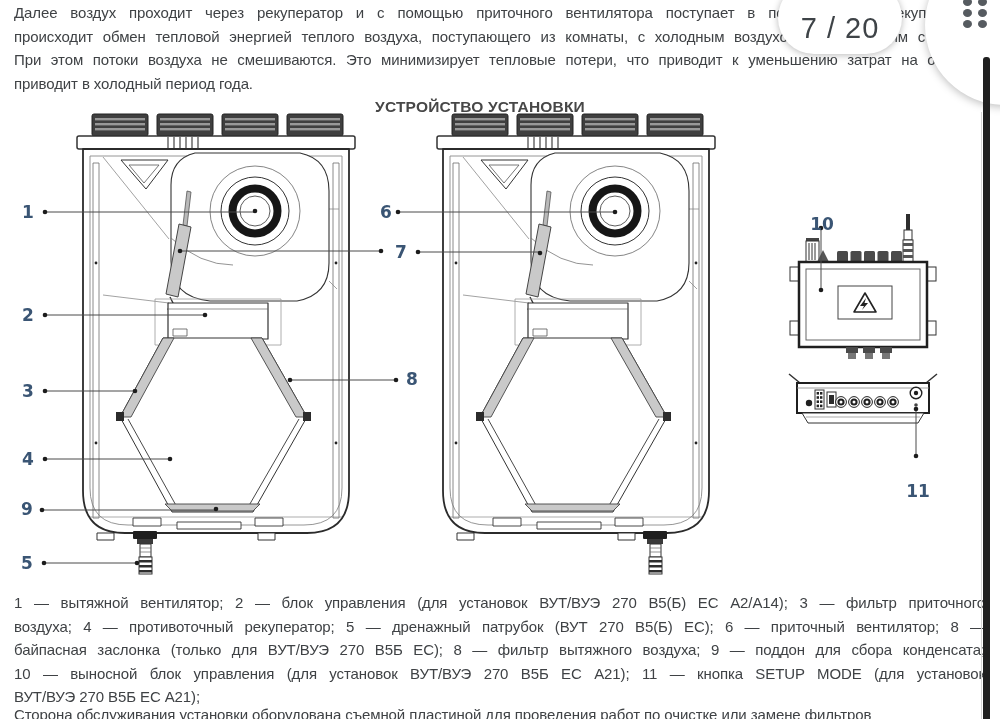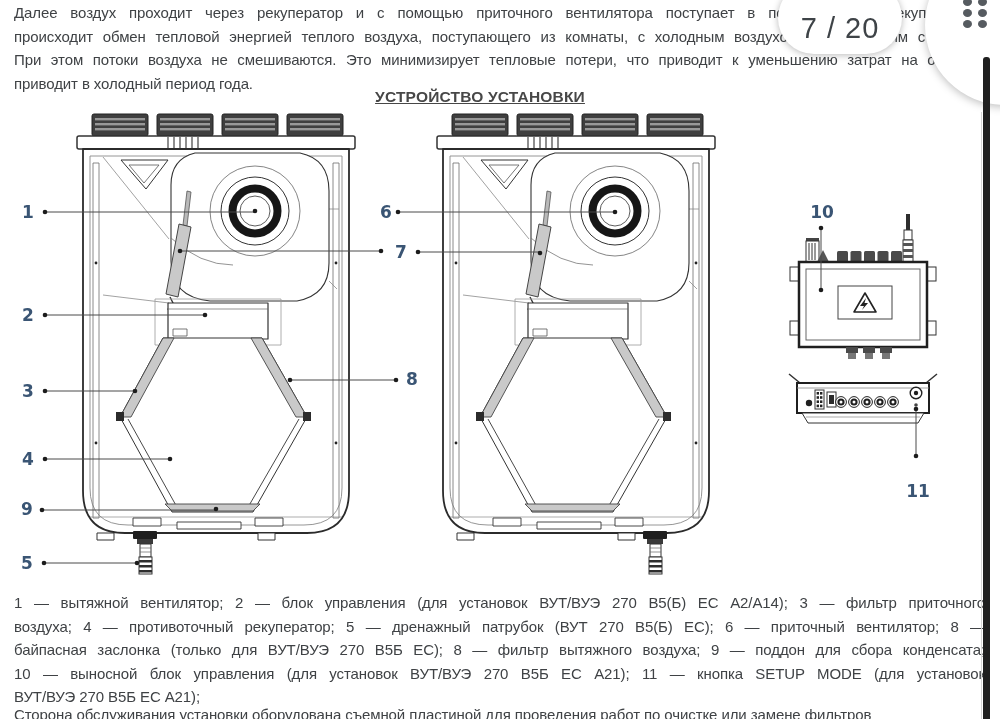--- a/index.html
+++ b/index.html
@@ -2,22 +2,22 @@
 <html><head>
 <meta charset="utf-8">
 <style>
   html,body{margin:0;padding:0;background:#e9e9e9;}
   .screen{position:relative;width:1000px;height:719px;background:#ffffff;overflow:hidden;
           font-family:"Liberation Sans","DejaVu Sans",sans-serif;}
   
   .doc-text{position:absolute;color:#3f4245;font-size:15px;line-height:23.6px;letter-spacing:-0.1px;}
   .jline{text-align:justify;text-align-last:justify;}
   .intro{left:14px;top:1px;width:968px;}
-  .section-title{position:absolute;left:0;top:88px;width:960px;text-align:center;
-                 font-weight:bold;font-size:15.5px;color:#474747;letter-spacing:0.2px;text-decoration:underline;}
+  .section-title{position:absolute;left:0;top:98px;width:960px;text-align:center;
+                 font-weight:bold;font-size:15.5px;color:#474747;letter-spacing:0.2px;}
   .legend{left:14px;top:591px;width:971px;line-height:23.5px;}
   .legend .last{text-align:center;text-align-last:left;}
   .footer-line{left:14px;top:703px;width:971px;}
   
   .diagram-svg{position:absolute;left:0;top:0;z-index:1;pointer-events:none;}
   .callout{position:absolute;z-index:2;transform:translateX(-50%);
            font-family:"DejaVu Sans",sans-serif;font-size:17px;font-weight:600;
            color:#3a5574;line-height:18px;}
   
   .page-pill{position:absolute;left:778px;top:-18px;width:124px;height:72px;border-radius:36px;
@@ -293,21 +293,21 @@
 
   <span class="callout" style="left:28px;top:203px">1</span>
   <span class="callout" style="left:28px;top:306px">2</span>
   <span class="callout" style="left:28px;top:382px">3</span>
   <span class="callout" style="left:28px;top:450px">4</span>
   <span class="callout" style="left:27px;top:554px">5</span>
   <span class="callout" style="left:386px;top:203px">6</span>
   <span class="callout" style="left:401px;top:243px">7</span>
   <span class="callout" style="left:412px;top:370px">8</span>
   <span class="callout" style="left:27px;top:500px">9</span>
-  <span class="callout" style="left:822px;top:203px">10</span>
+  <span class="callout" style="left:822px;top:215px">10</span>
   <span class="callout" style="left:918px;top:482px">11</span>
 
   <div class="page-pill">
     <span>7 / 20</span>
   </div>
 
   <div class="menu-circle">
     <span class="grid-dots">
       <i class="gd1"></i>
         <i class="gd2"></i>

